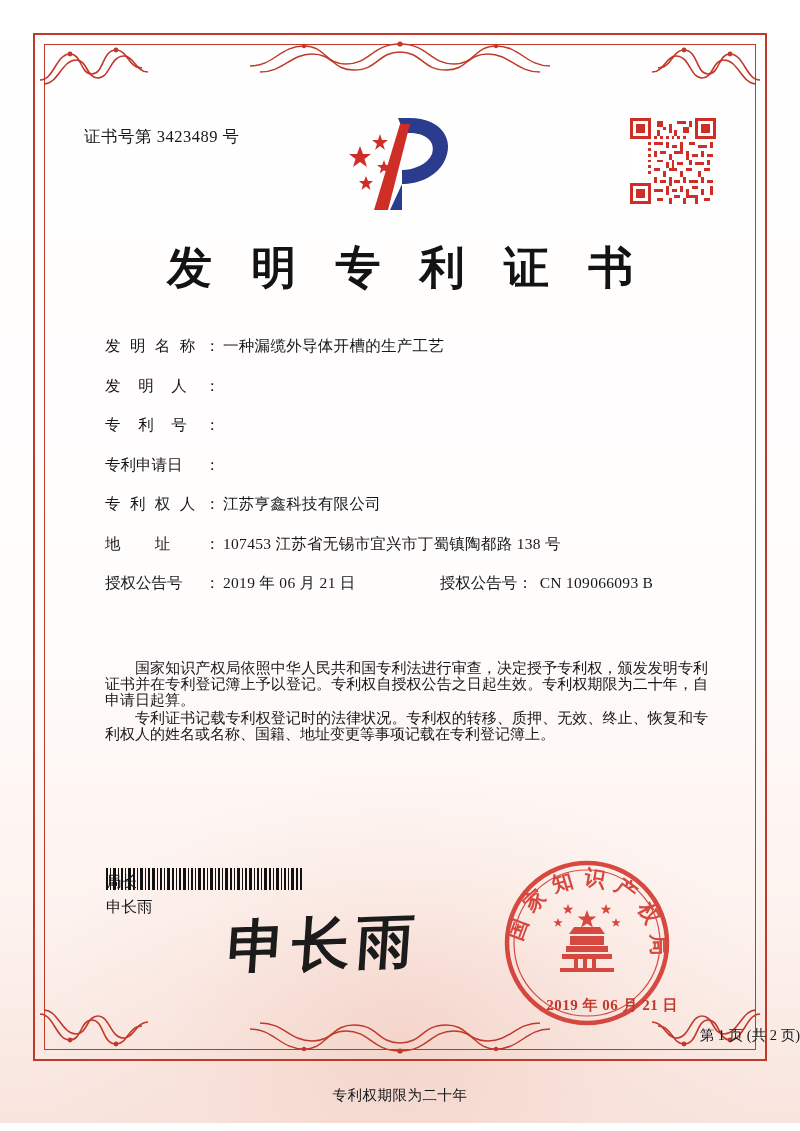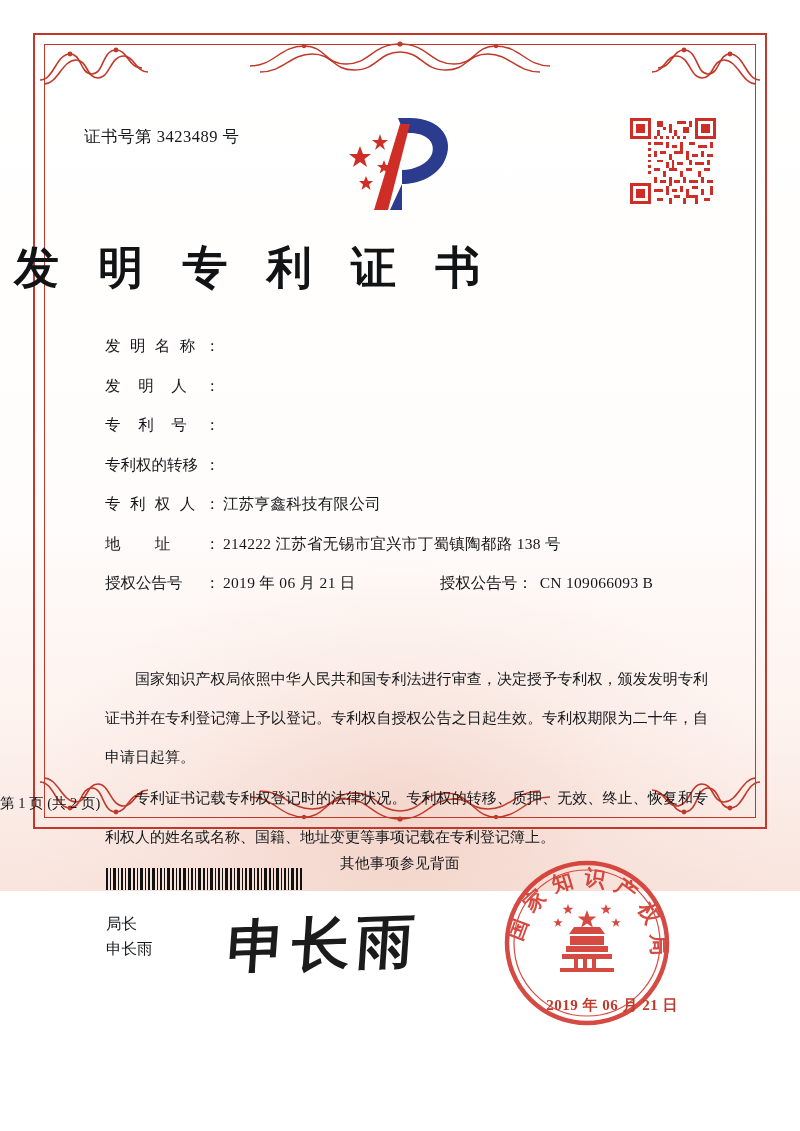--- a/index.html
+++ b/index.html
@@ -11,21 +11,21 @@
     height: 1131px;
     background: #ffffff;
     font-family: "Liberation Serif", serif;
     color: #1a1a1a;
     overflow: hidden;
   }
 
   #page {
     position: relative;
     width: 800px;
-    height: 891px;
+    height: 1123px;
     background:
       radial-gradient(ellipse 520px 360px at 50% 92%, rgba(238,196,182,0.55) 0%, rgba(245,216,206,0.25) 45%, rgba(255,255,255,0) 72%),
       linear-gradient(180deg, #ffffff 0%, #fffdfc 55%, #fdf2ee 82%, #f8e4dd 100%);
   }
 
   
   .border-outer {
     position: absolute;
     left: 33px; top: 33px; right: 33px; bottom: 62px;
     border: 2.5px solid #c0392b;
@@ -84,20 +84,21 @@
     width: 86px;
     height: 86px;
     background: #ffffff;
   }
   .qr svg { display:block; }
 
   .title {
     position: absolute;
     left: 0; right: 0;
     top: 238px;
+    text-align: center;
     font-size: 45px;
     letter-spacing: 14px;
     font-weight: bold;
     color: #111315;
     text-indent: 14px;
     font-family: "Liberation Serif", serif;
   }
 
   
   .fields {
@@ -140,21 +141,21 @@
     white-space: nowrap;
   }
 
   
   .paras {
     position: absolute;
     left: 105px;
     right: 92px;
     top: 660px;
     font-size: 15px;
-    line-height: 39px;
+    line-height: 16px;
     color: #15171a;
     text-align: justify;
   }
   .paras p {
     margin: 0 0 2px 0;
     text-indent: 30px;
   }
 
   
   .barcode {
@@ -162,24 +163,25 @@
     left: 106px;
     top: 868px;
     width: 196px;
     height: 22px;
   }
 
   
   .sig-labels {
     position: absolute;
     left: 106px;
-    top: 911px;
+    top: 871px;
     font-size: 15.5px;
     line-height: 25px;
     color: #15171a;
+    font-family: Liberation Mono, monospace;
   }
   .sig-script {
     position: absolute;
     left: 228px;
     top: 906px;
     font-size: 58px;
     font-family: "Liberation Serif", serif;
     color: #1b1b1b;
     letter-spacing: 6px;
     transform: skewX(-6deg) rotate(-2deg);
@@ -203,21 +205,21 @@
     color: #c0392b;
     letter-spacing: 0.5px;
     font-weight: bold;
   }
 
   
   .page-num {
     position: absolute;
     left: 0; right: 0;
     bottom: 78px;
-    text-align: left;
+    text-align: right;
     font-size: 14.5px;
     color: #15171a;
   }
   .footnote {
     position: absolute;
     left: 0; right: 0;
     bottom: 18px;
     text-align: center;
     font-size: 14.5px;
     color: #15171a;
@@ -421,20 +423,21 @@
   <div class="fields">
 
     <div class="row">
       <div class="lbl">
         <span>发</span>
         <span>明</span>
         <span>名</span>
         <span>称</span>
         <span class="colon">：</span>
       </div>
+      <div class="val">一种漏缆外导体开槽的生产工艺</div>
     </div>
 
     <div class="row">
       <div class="lbl">
         <span>发</span>
         <span>明</span>
         <span>人</span>
         <span class="colon">：</span>
       </div>
     </div>
@@ -443,21 +446,21 @@
       <div class="lbl">
         <span>专</span>
         <span>利</span>
         <span>号</span>
         <span class="colon">：</span>
       </div>
     </div>
 
     <div class="row">
       <div class="lbl tight">
-        <span>专利权的转移</span>
+        <span>专利申请日</span>
         <span class="colon">：</span>
       </div>
     </div>
 
     <div class="row">
       <div class="lbl">
         <span>专</span>
         <span>利</span>
         <span>权</span>
         <span>人</span>
@@ -465,21 +468,21 @@
       </div>
       <div class="val">江苏亨鑫科技有限公司</div>
     </div>
 
     <div class="row">
       <div class="lbl">
         <span>地</span>
         <span>址</span>
         <span class="colon">：</span>
       </div>
-      <div class="val">214222 江苏省无锡市宜兴市丁蜀镇陶都路 138 号</div>
+      <div class="val">107453 江苏省无锡市宜兴市丁蜀镇陶都路 138 号</div>
     </div>
 
     <div class="row split">
       <div class="lbl tight">
         <span>授权公告号</span>
         <span class="colon">：</span>
       </div>
       <div class="val">2019 年 06 月 21 日</div>
       <div class="sub-lbl">
         <span>授权公告号</span><span class="colon">：</span>
@@ -588,15 +591,15 @@
         <path id="sealArcTop" d="M 20 92 A 65 65 0 0 1 150 92"></path>
       </defs>
       <text font-size="21" font-weight="bold" fill="#d0332a" font-family="'Liberation Serif', serif" letter-spacing="9">
         <textPath href="#sealArcTop" startOffset="4%">国家知识产权局</textPath>
       </text>
     </svg>
   </div>
   <div class="seal-date">2019 年 06 月 21 日</div>
 
   <div class="page-num">第 1 页 (共 2 页)</div>
-  <div class="footnote">其他事项参见背面</div>
+  <div class="footnote">专利权期限为二十年</div>
 
 </div>
 
 </body></html>

